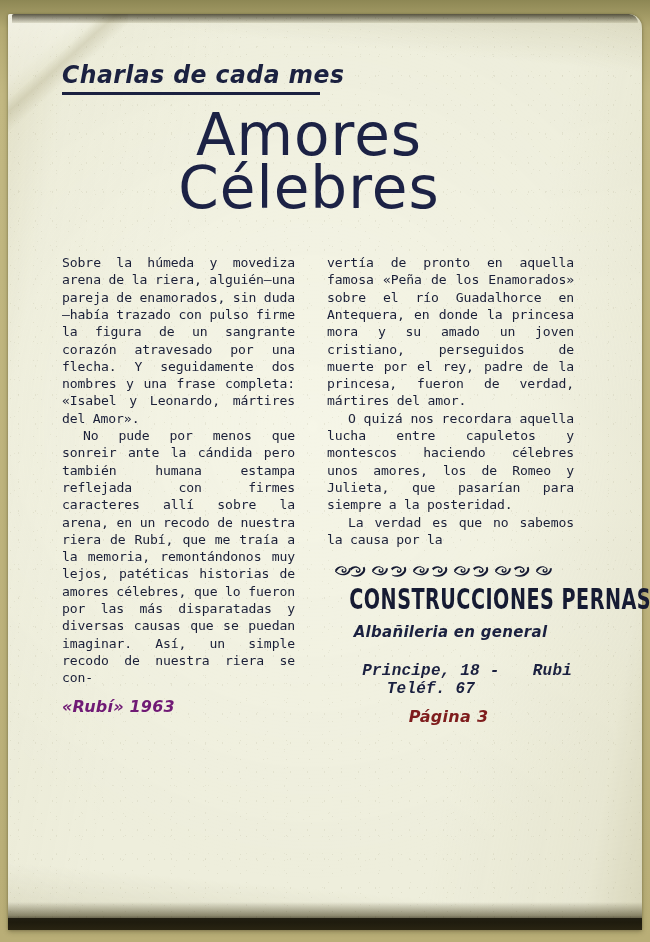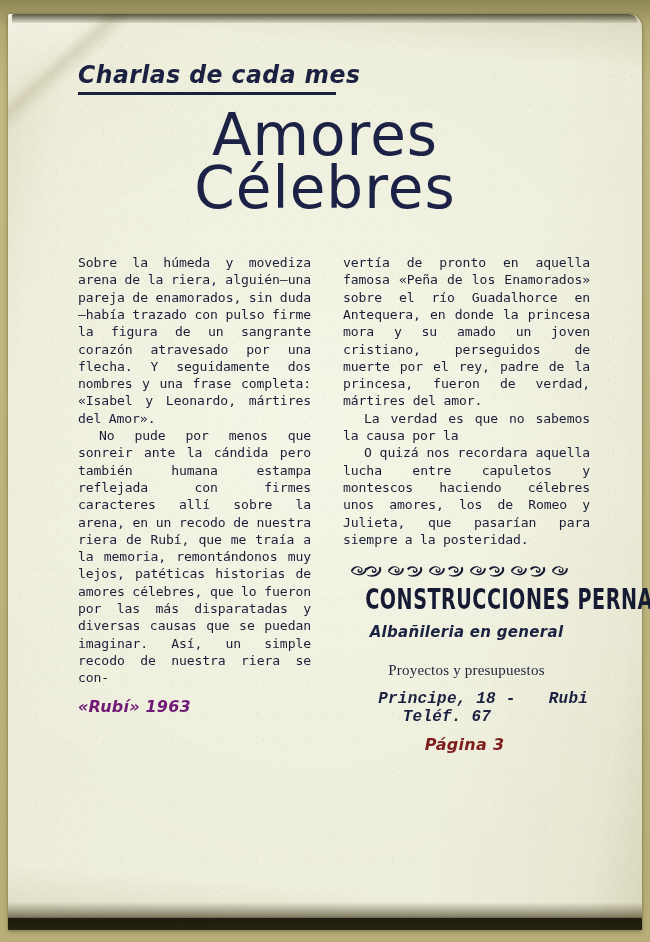--- a/index.html
+++ b/index.html
@@ -125,21 +125,21 @@
     left: 4px; right: 4px; top: 0;
     height: 9px;
     background: linear-gradient(180deg, rgba(40,36,18,.75), rgba(120,112,70,.15));
     border-radius: 2px 10px 0 0;
     pointer-events: none;
   }
 
   
   .content {
     position: absolute;
-    left: 78px;
+    left: 62px;
     top: 60px;
     width: 512px;
     color: #181c33;
   }
 
   
   .kicker-wrap { width: 270px; }
   .kicker {
     font-family: "DejaVu Sans", sans-serif;
     font-style: italic;
@@ -304,22 +304,22 @@
         <div class="body">
           <p>Sobre la húmeda y movediza arena de la riera, alguién—una pareja de enamorados, sin duda—había trazado con pulso firme la figura de un sangrante corazón atravesado por una flecha. Y seguidamente dos nombres y una frase completa: «Isabel y Leonardo, mártires del Amor».</p>
           <p>No pude por menos que sonreir ante la cándida pero también humana estampa reflejada con firmes caracteres allí sobre la arena, en un recodo de nuestra riera de Rubí, que me traía a la memoria, remontándonos muy lejos, patéticas historias de amores célebres, que lo fueron por las más disparatadas y diversas causas que se puedan imaginar. Así, un simple recodo de nuestra riera se con-</p>
         </div>
         <div class="src-line">«Rubí» 1963</div>
       </div>
 
       <div class="col">
         <div class="body">
           <p class="cont">vertía de pronto en aquella famosa «Peña de los Enamorados» sobre el río Guadalhorce en Antequera, en donde la princesa mora y su amado un joven cristiano, perseguidos de muerte por el rey, padre de la princesa, fueron de verdad, mártires del amor.</p>
+          <p>O quizá nos recordara aquella lucha entre capuletos y montescos haciendo célebres unos amores, los de Romeo y Julieta, que pasarían para siempre a la posteridad.</p>
           <p>La verdad es que no sabemos la causa por la</p>
-          <p>O quizá nos recordara aquella lucha entre capuletos y montescos haciendo célebres unos amores, los de Romeo y Julieta, que pasarían para siempre a la posteridad.</p>
         </div>
 
         <div class="ad">
 
           <svg class="ornament" viewBox="0 0 236 17">
             <g fill="#161b33">
               <g>
                 <path d="M2 9.2c1.6-4.2 7.6-5.4 10.6-2.4 1.6 1.6 1.3 4.3-.9 4.9-2 .6-3.6-.9-3.1-2.5.3-1 1.5-1.4 2.2-.8-.9.1-1.2 1-.6 1.5.8.7 2.1.1 2.2-1 .2-1.9-2-3.2-4-2.6C6.2 7 4.6 8.6 3.6 10.6l-1.6-1.4z"></path>
                 <path d="M2 9.2c3.5 3.9 8.6 4.9 12.2 2.1 1.3-1 1.9-2.5 1.5-3.7l1.9-.6c.7 2.3-.5 4.6-2.6 5.9-4.2 2.6-10 1.3-13-2.4l0-1.3z"></path>
               </g>
@@ -363,21 +363,20 @@
                 <path d="M2 9.2c1.6-4.2 7.6-5.4 10.6-2.4 1.6 1.6 1.3 4.3-.9 4.9-2 .6-3.6-.9-3.1-2.5.3-1 1.5-1.4 2.2-.8-.9.1-1.2 1-.6 1.5.8.7 2.1.1 2.2-1 .2-1.9-2-3.2-4-2.6C6.2 7 4.6 8.6 3.6 10.6l-1.6-1.4z"></path>
                 <path d="M2 9.2c3.5 3.9 8.6 4.9 12.2 2.1 1.3-1 1.9-2.5 1.5-3.7l1.9-.6c.7 2.3-.5 4.6-2.6 5.9-4.2 2.6-10 1.3-13-2.4l0-1.3z"></path>
               </g>
             </g>
           </svg>
 
           <div class="ad-name">CONSTRUCCIONES PERNAS</div>
 
           <div class="ad-trade">Albañileria en general</div>
 
-          <div class="ad-services">Proyectos y presupuestos</div>
 
           <div class="ad-address">
             <span>Principe, 18 - Teléf. 67</span>
             <span>Rubi</span>
           </div>
         </div>
 
         <div class="page-no">Página 3</div>
       </div>
 

